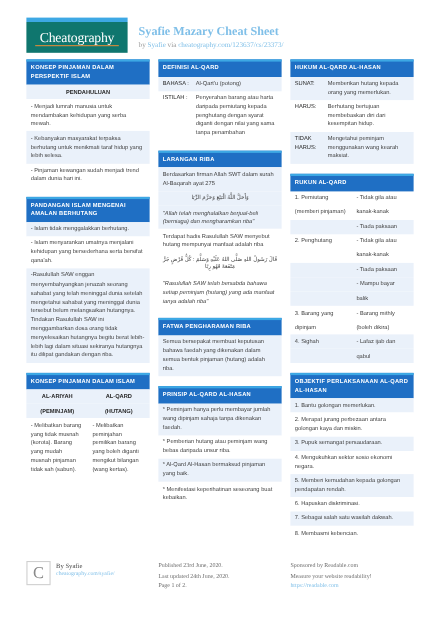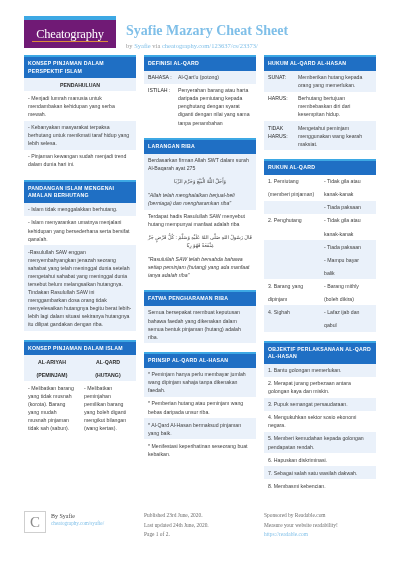--- a/index.html
+++ b/index.html
@@ -25,21 +25,21 @@
   .logo-wrap {
     width: 92px;
     flex: 0 0 92px;
   }
   .logo-topbar {
     height: 4px;
     background: #3da8e4;
     width: 92px;
   }
   .logo-box {
-    background: #701a75;
+    background: #0f766e;
     color: #ffffff;
     width: 92px;
     height: 28px;
     display: flex;
     align-items: center;
     justify-content: center;
     font-family: "Liberation Serif", serif;
     font-size: 12.5px;
     letter-spacing: -0.2px;
     position: relative;
@@ -50,21 +50,21 @@
     left: 8px; right: 8px;
     height: 1px;
     background: #d98c3a;
   }
   .title-wrap {
     padding-left: 10px;
     padding-top: 6px;
   }
   .sheet-title {
     color: #7fbfe8;
-    font-size: 14px;
+    font-size: 11px;
     font-weight: bold;
     font-family: "Liberation Serif", serif;
     line-height: 1.3;
   }
   .sheet-by {
     font-size: 6.5px;
     color: #9a9a9a;
     font-family: "Liberation Serif", serif;
     margin-top: 2px;
   }

